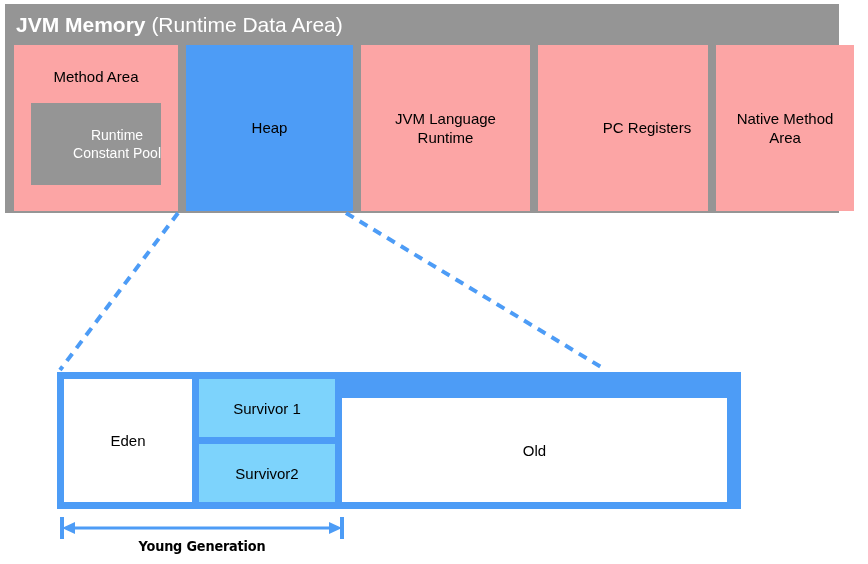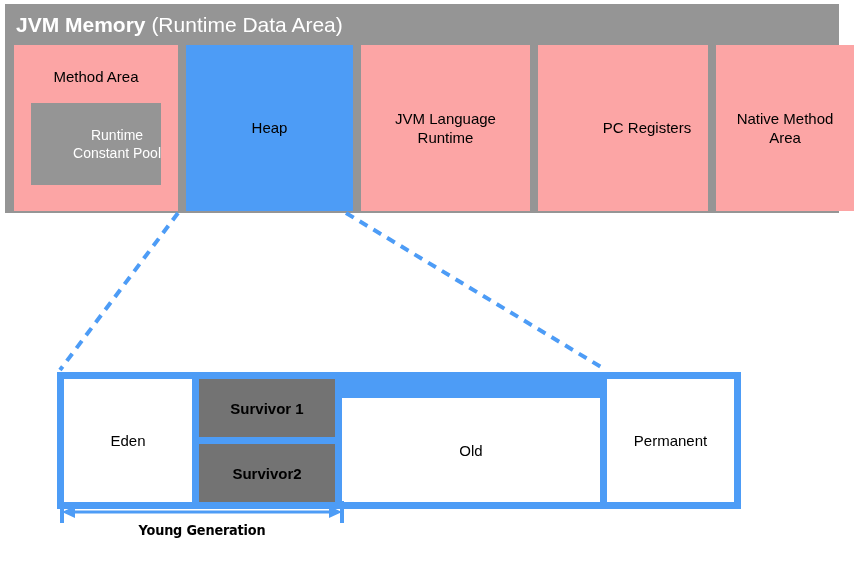--- a/index.html
+++ b/index.html
@@ -136,37 +136,36 @@
   .hd-eden      { flex: 0 0 128px; }
   .hd-gap       { flex: 0 0 7px; background: #4d9cf6; }
   .hd-survivors {
     flex: 0 0 136px;
     display: flex;
     flex-direction: column;
     background: #4d9cf6;
   }
   .hd-surv-cell {
     flex: 1 1 50%;
-    background: #737373;
+    background: #7dd3fc;
     display: flex;
     align-items: center;
     justify-content: center;
     font-size: 15px;
     color: #000000;
-    font-weight: bold;
   }
   .hd-surv-div { flex: 0 0 7px; background: #4d9cf6; }
   .hd-old       { flex: 1 1 auto; margin-top: 19px; }
   .hd-permanent { flex: 0 0 127px; }
 
   
   .young-gen {
     position: absolute;
     left: 57px;
-    top: 500px;
+    top: 516px;
     width: 290px;
     height: 46px;
   }
   .yg-label {
     position: absolute;
     left: 0;
     top: 22px;
     width: 290px;
     text-align: center;
     font-family: "DejaVu Sans", sans-serif;
@@ -249,23 +248,20 @@
     </div>
 
     <div class="hd-gap"></div>
 
     <div class="hd-cell hd-old">
       <span>Old</span>
     </div>
 
     <div class="hd-gap"></div>
 
-    <div class="hd-cell hd-permanent">
-      <span>Permanent</span>
-    </div>
 
   </div>
 
   <div class="young-gen">
     <svg width="290" height="24" viewBox="0 0 290 24">
       <line x1="5" y1="1" x2="5" y2="23" stroke="#4d9cf6" stroke-width="4"></line>
       <line x1="285" y1="1" x2="285" y2="23" stroke="#4d9cf6" stroke-width="4"></line>
       <line x1="12" y1="12" x2="278" y2="12" stroke="#4d9cf6" stroke-width="3"></line>
       <polygon points="5,12 18,6 18,18" fill="#4d9cf6"></polygon>
       <polygon points="285,12 272,6 272,18" fill="#4d9cf6"></polygon>

